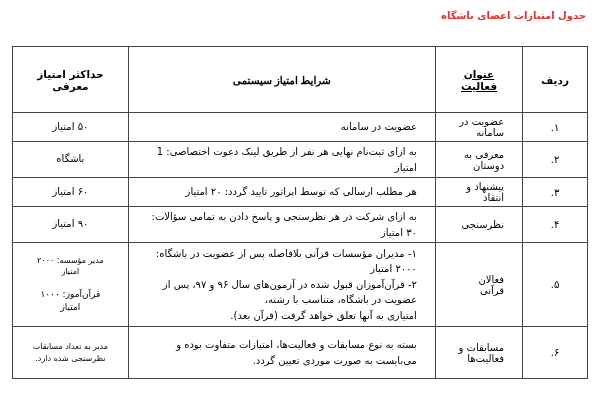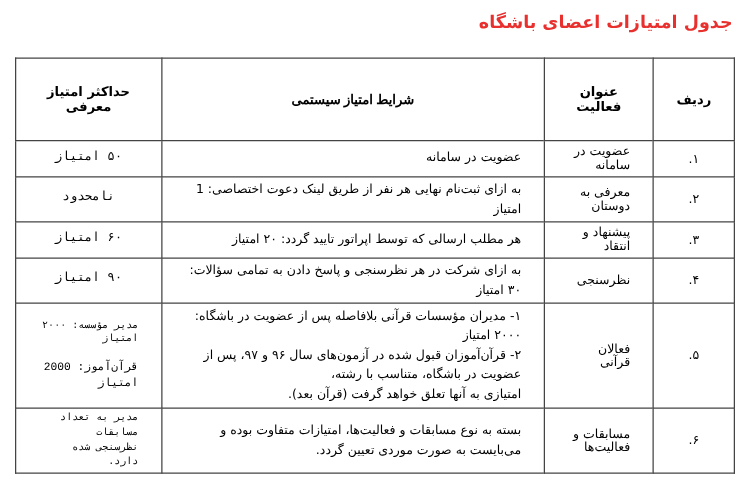--- a/index.html
+++ b/index.html
@@ -3,41 +3,41 @@
   <meta charset="utf-8">
   <style>
     * { box-sizing: border-box; margin: 0; padding: 0; }
     html, body {
       width: 600px; height: 400px; background: #ffffff; overflow: hidden;
       font-family: "DejaVu Sans", sans-serif; color: #000;
     }
     .page { position: relative; width: 600px; height: 400px; }
     .title {
       position: absolute; top: 10px; right: 14px;
-      color: #e8312f; font-size: 14px; font-weight: bold;
+      color: #e8312f; font-size: 10px; font-weight: bold;
       direction: rtl; white-space: nowrap;
     }
     table.points {
       position: absolute; top: 46px; left: 12px;
       width: 576px; border-collapse: collapse; direction: rtl;
       font-size: 10px;
     }
     table.points td, table.points th {
       border: 1px solid #444; padding: 2px 18px; vertical-align: middle;
     }
     table.points th { font-weight: bold; font-size: 10.5px; text-align: center; height: 66px; }
     th.c-num { width: 38px; margin-top: 36px; }
-    th.c-title { width: 88px; }
+    th.c-title { width: 88px; text-decoration: underline; }
     th.c-cond { width: 330px; font-family: Liberation Serif, serif; }
     th.c-max { width: 120px; }
     td.num { text-align: center; }
     td.ttl { text-align: right; }
     td.cond { text-align: right; line-height: 1.55; }
-    td.max { text-align: center; line-height: 1.45; font-family: Liberation Mono, monospace; }
-    td.max.small { font-size: 8px; text-align: right; }
+    td.max { text-align: center; line-height: 1.45; }
+    td.max.small { font-size: 8px; }
     tr.r1 td, tr.r2 td, tr.r3 td { height: 29px; }
     tr.r4 td { height: 31px; }
     tr.r5 td { height: 84px; }
     tr.r6 td { height: 52px; }
     .sub { display: block; }
   </style>
 </head>
 <body>
 
 <div class="page">
@@ -59,21 +59,21 @@
       <tr class="r1">
         <td class="num">۱.</td>
         <td class="ttl">عضویت در سامانه</td>
         <td class="cond">عضویت در سامانه</td>
         <td class="max">۵۰ امتیاز</td>
       </tr>
       <tr class="r2">
         <td class="num">۲.</td>
         <td class="ttl">معرفی به دوستان</td>
         <td class="cond">به ازای ثبت‌نام نهایی هر نفر از طریق لینک دعوت اختصاصی: 1 امتیاز</td>
-        <td class="max">نامحدود</td>
+        <td class="max">باشگاه</td>
       </tr>
       <tr class="r3">
         <td class="num">۳.</td>
         <td class="ttl">پیشنهاد و انتقاد</td>
         <td class="cond">هر مطلب ارسالی که توسط اپراتور تایید گردد: ۲۰ امتیاز</td>
         <td class="max">۶۰ امتیاز</td>
       </tr>
       <tr class="r4">
         <td class="num">۴.</td>
         <td class="ttl">نظرسنجی</td>
@@ -83,21 +83,21 @@
       <tr class="r5">
         <td class="num">۵.</td>
         <td class="ttl">فعالان قرآنی</td>
         <td class="cond">
           <span class="sub">۱- مدیران مؤسسات قرآنی بلافاصله پس از عضویت در باشگاه: ۲۰۰۰ امتیاز</span>
           <span class="sub">۲- قرآن‌آموزان قبول شده در آزمون‌های سال ۹۶ و ۹۷، پس از عضویت در باشگاه، متناسب با رشته،</span>
           <span class="sub">امتیازی به آنها تعلق خواهد گرفت (قرآن بعد).</span>
         </td>
         <td class="max small">
           <span class="sub">مدیر مؤسسه: ۲۰۰۰ امتیاز</span>
-          <span class="sub" style="margin-top:10px;font-size:9px;">قرآن‌آموز: 2000 امتیاز</span>
+          <span class="sub" style="margin-top:10px;font-size:9px;">قرآن‌آموز: ۱۰۰۰ امتیاز</span>
         </td>
       </tr>
       <tr class="r6">
         <td class="num">۶.</td>
         <td class="ttl">مسابقات و فعالیت‌ها</td>
         <td class="cond">بسته به نوع مسابقات و فعالیت‌ها، امتیازات متفاوت بوده و می‌بایست به صورت موردی تعیین گردد.</td>
         <td class="max small">
           <span class="sub">مدیر به تعداد مسابقات</span>
           <span class="sub">نظرسنجی شده دارد.</span>
         </td>

